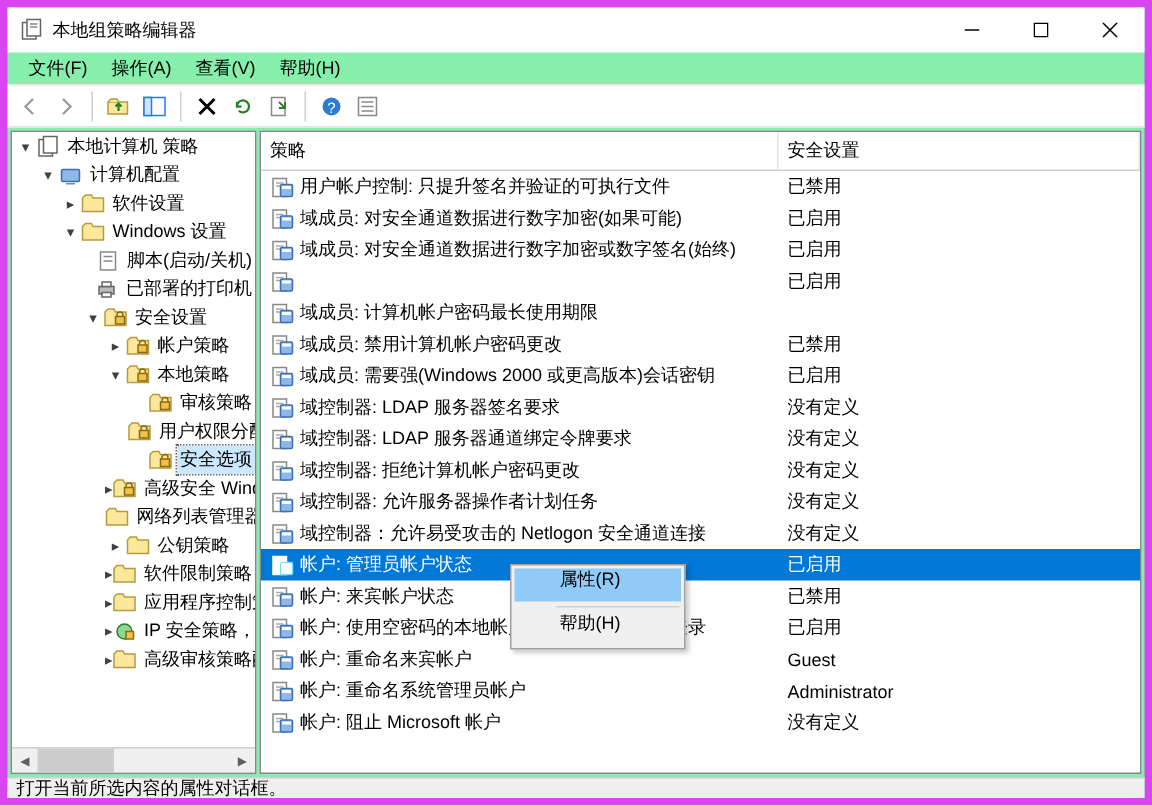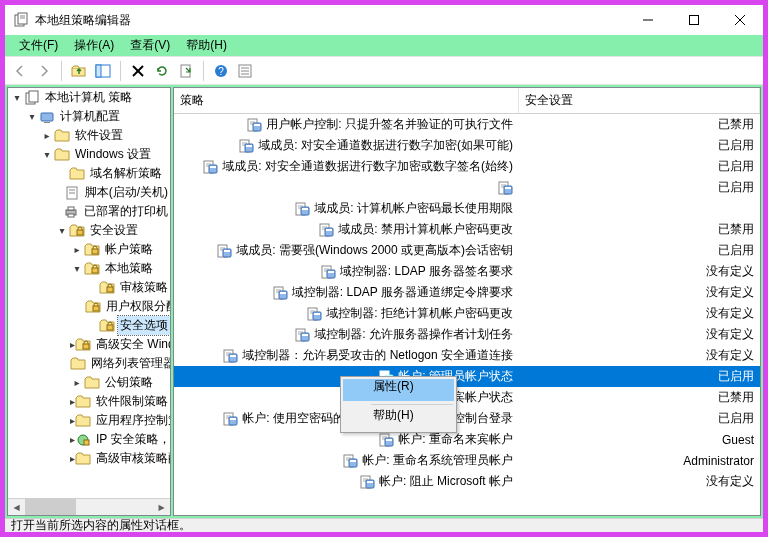--- a/index.html
+++ b/index.html
@@ -33,21 +33,21 @@
   .tree-item .label { padding: 1px 2px; }
   .tree-item.selected .label { background: #cce8ff; outline: 1px dotted #666; }
   
   .list-pane { flex: 1; border: 1px solid #828790; margin: 2px 2px 2px 1px; display: flex; flex-direction: column; min-width: 0; background: #fff; }
   .list-header { display: flex; border-bottom: 1px solid #d0d0d0; background: #fff; }
   .list-header .col { padding: 4px 6px; border-right: 1px solid #e5e5e5; }
   .col-policy { width: 345px; min-width: 0; overflow: hidden; }
   .col-setting { flex: 1; }
   .list-body { flex: 1; overflow-y: auto; position: relative; }
   .row { display: flex; align-items: center; height: 21px; }
-  .row .cell { padding: 0 6px; overflow: hidden; white-space: nowrap; text-overflow: ellipsis; display: flex; align-items: center; gap: 4px; justify-content: flex-end; }
+  .row .cell { padding: 0 6px; overflow: hidden; white-space: nowrap; text-overflow: ellipsis; display: flex; align-items: center; gap: 4px; }
   .row.selected { background: #0078d7; color: #fff; }
   .row.selected svg { filter: brightness(2); }
   .policy-icon { width: 16px; height: 16px; flex: none; }
   
   .context-menu { position: absolute; background: #f0f0f0; border: 1px solid #a0a0a0; box-shadow: 2px 2px 3px rgba(0,0,0,0.2); padding: 2px; z-index: 20; }
   .context-menu .cm-item { padding: 4px 40px 12px 30px; height: 22px; display: flex; align-items: center; }
   .context-menu .cm-item.highlight { background: #91c9f7; }
   .context-menu .cm-sep { height: 1px; background: #d0d0d0; margin: 3px 1px 3px 28px; }
   
   .statusbar { height: 14px; border-top: 1px solid #d0d0d0; display: flex; align-items: center; padding: 0 6px; background: #f0f0f0; font-size: 12px; }
@@ -195,29 +195,20 @@
               <svg width="16" height="16">
                 <path d="M1 4 l2 -2 h4 l1 2 h7 v9 h-14 z" fill="#fce89a" stroke="#b59a3e"></path>
               </svg>
             </span>
             <span class="label">Windows 设置</span>
           </div>
           <div class="tree-item" style="padding-left: 47px;">
             <span class="twisty"></span>
             <span class="icon">
               <svg width="16" height="16">
-                <path d="M1 4 l2 -2 h4 l1 2 h7 v9 h-14 z" fill="#fce89a" stroke="#b59a3e"></path>
-              </svg>
-            </span>
-            <span class="label">域名解析策略</span>
-          </div>
-          <div class="tree-item" style="padding-left: 47px;">
-            <span class="twisty"></span>
-            <span class="icon">
-              <svg width="16" height="16">
                 <rect x="3" y="2" width="10" height="12" fill="#fff" stroke="#888"></rect>
                 <line x1="5" y1="5" x2="11" y2="5" stroke="#888"></line>
                 <line x1="5" y1="8" x2="11" y2="8" stroke="#888"></line>
               </svg>
             </span>
             <span class="label">脚本(启动/关机)</span>
           </div>
           <div class="tree-item" style="padding-left: 47px;">
             <span class="twisty"></span>
             <span class="icon">

